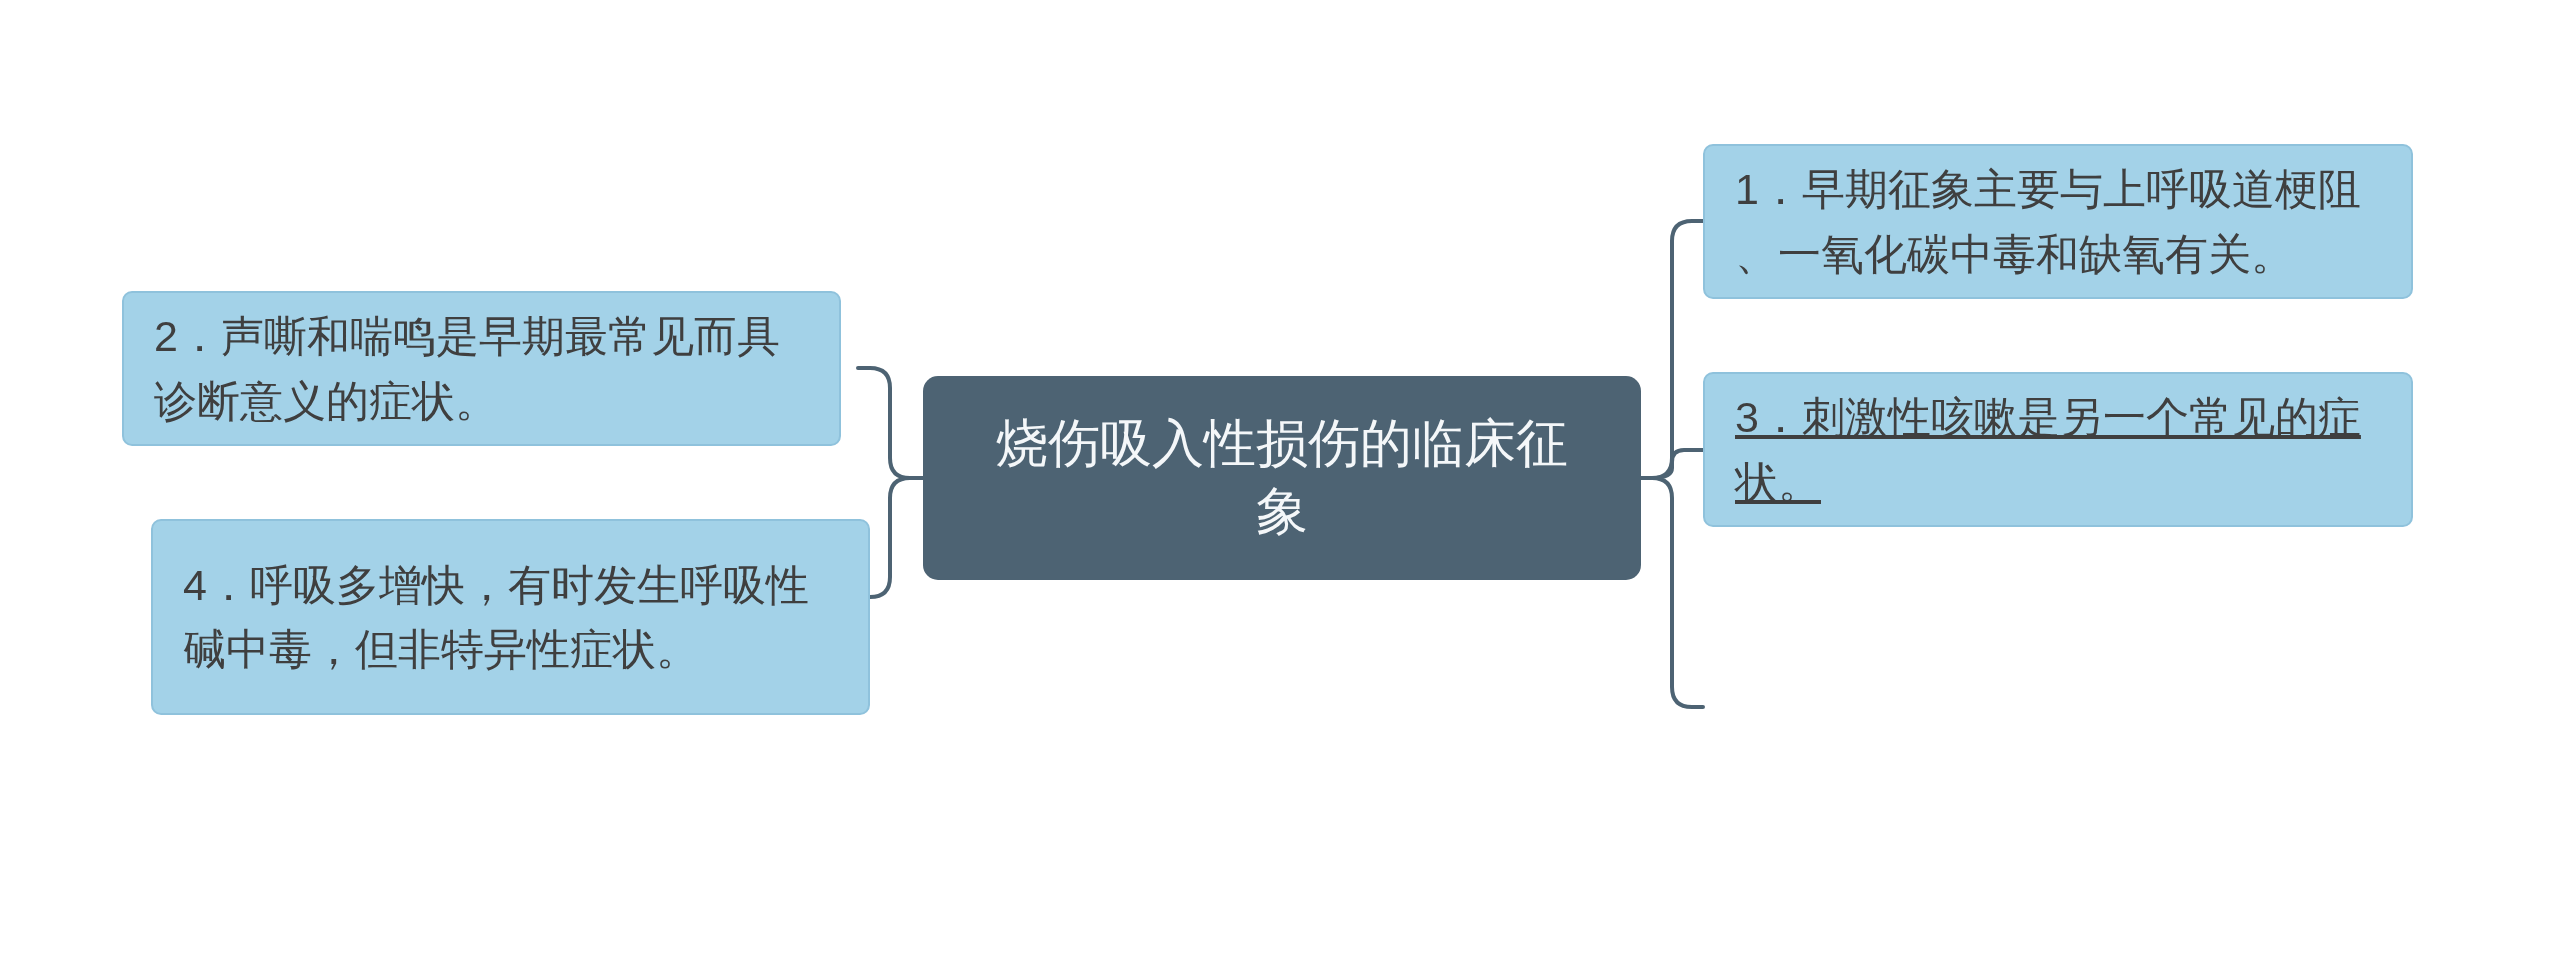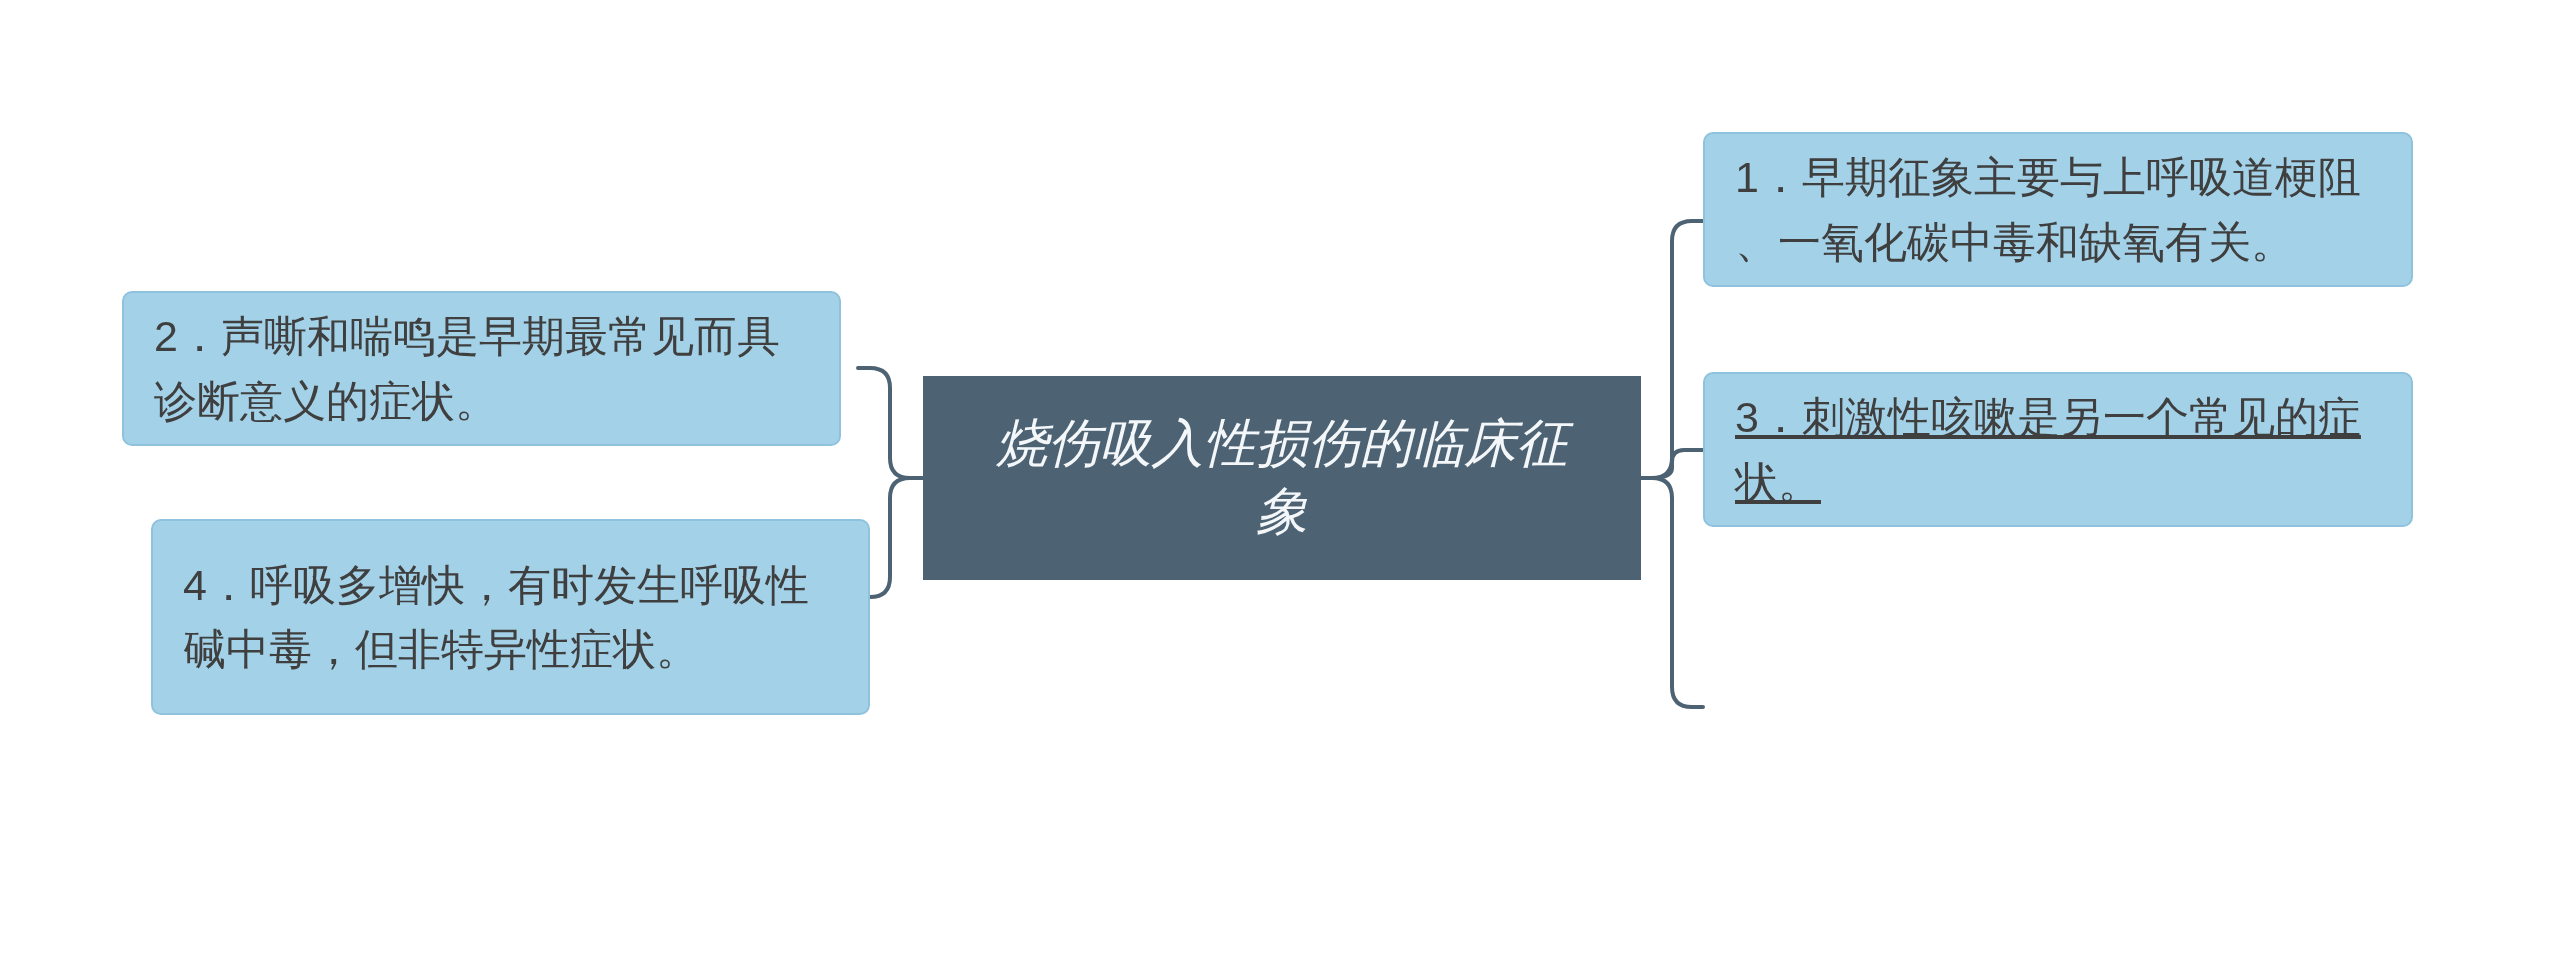--- a/index.html
+++ b/index.html
@@ -50,44 +50,43 @@
     line-height: 1.5;
     padding: 0 30px;
     word-break: break-all;
     line-break: anywhere;
   }
   .node-left  { width: 719px; }
   .node-right { width: 710px; }
 
   #node-2 { left: 122px;  top: 291px; height: 155px; }
   #node-4 { left: 151px;  top: 519px; height: 196px; }
-  #node-1 { left: 1703px; top: 132px; height: 155px; }
+  #node-1 { left: 1703px; top: 144px; height: 155px; }
   #node-3 { left: 1703px; top: 372px; height: 155px; text-decoration: underline; }
   #node-5 { left: 1703px; top: 601px; height: 212px; }
 
   .center-node {
     position: absolute;
     z-index: 2;
     left: 923px;
     top: 376px;
     width: 718px;
     height: 204px;
     display: flex;
     align-items: center;
     justify-content: center;
     background: var(--center-bg);
-    border-radius: 0;
+    border-radius: 15px;
     color: var(--center-text);
     font-size: 52px;
     line-height: 1.3;
     padding: 0 55px;
     text-align: center;
     word-break: break-all;
     line-break: anywhere;
-    font-style: italic;
   }
 </style>
 </head>
 <body>
 
 <div class="canvas">
 
   <svg class="connectors" viewBox="0 0 2560 960" xmlns="http://www.w3.org/2000/svg">
     <path d="M 923 478 L 910 478 Q 890 478 890 458 L 890 388 Q 890 368 870 368 L 858 368"></path>
     <path d="M 923 478 L 910 478 Q 890 478 890 498 L 890 577 Q 890 597 870 597 L 858 597"></path>

